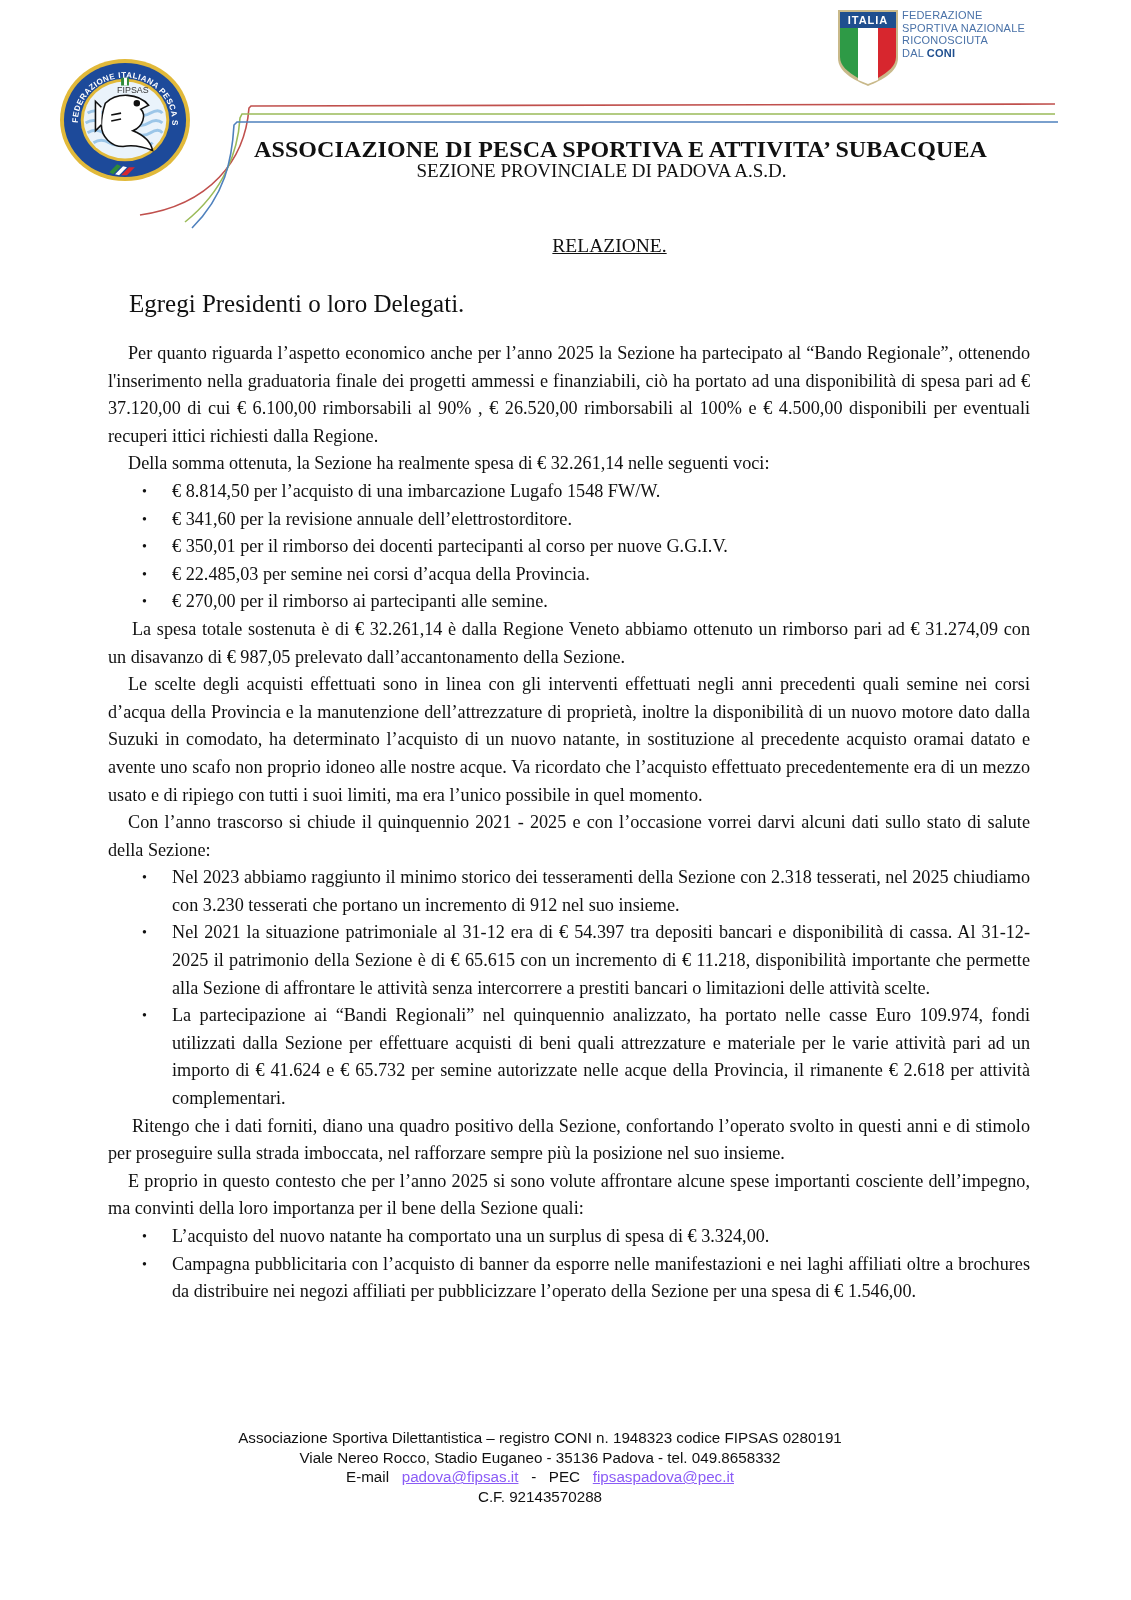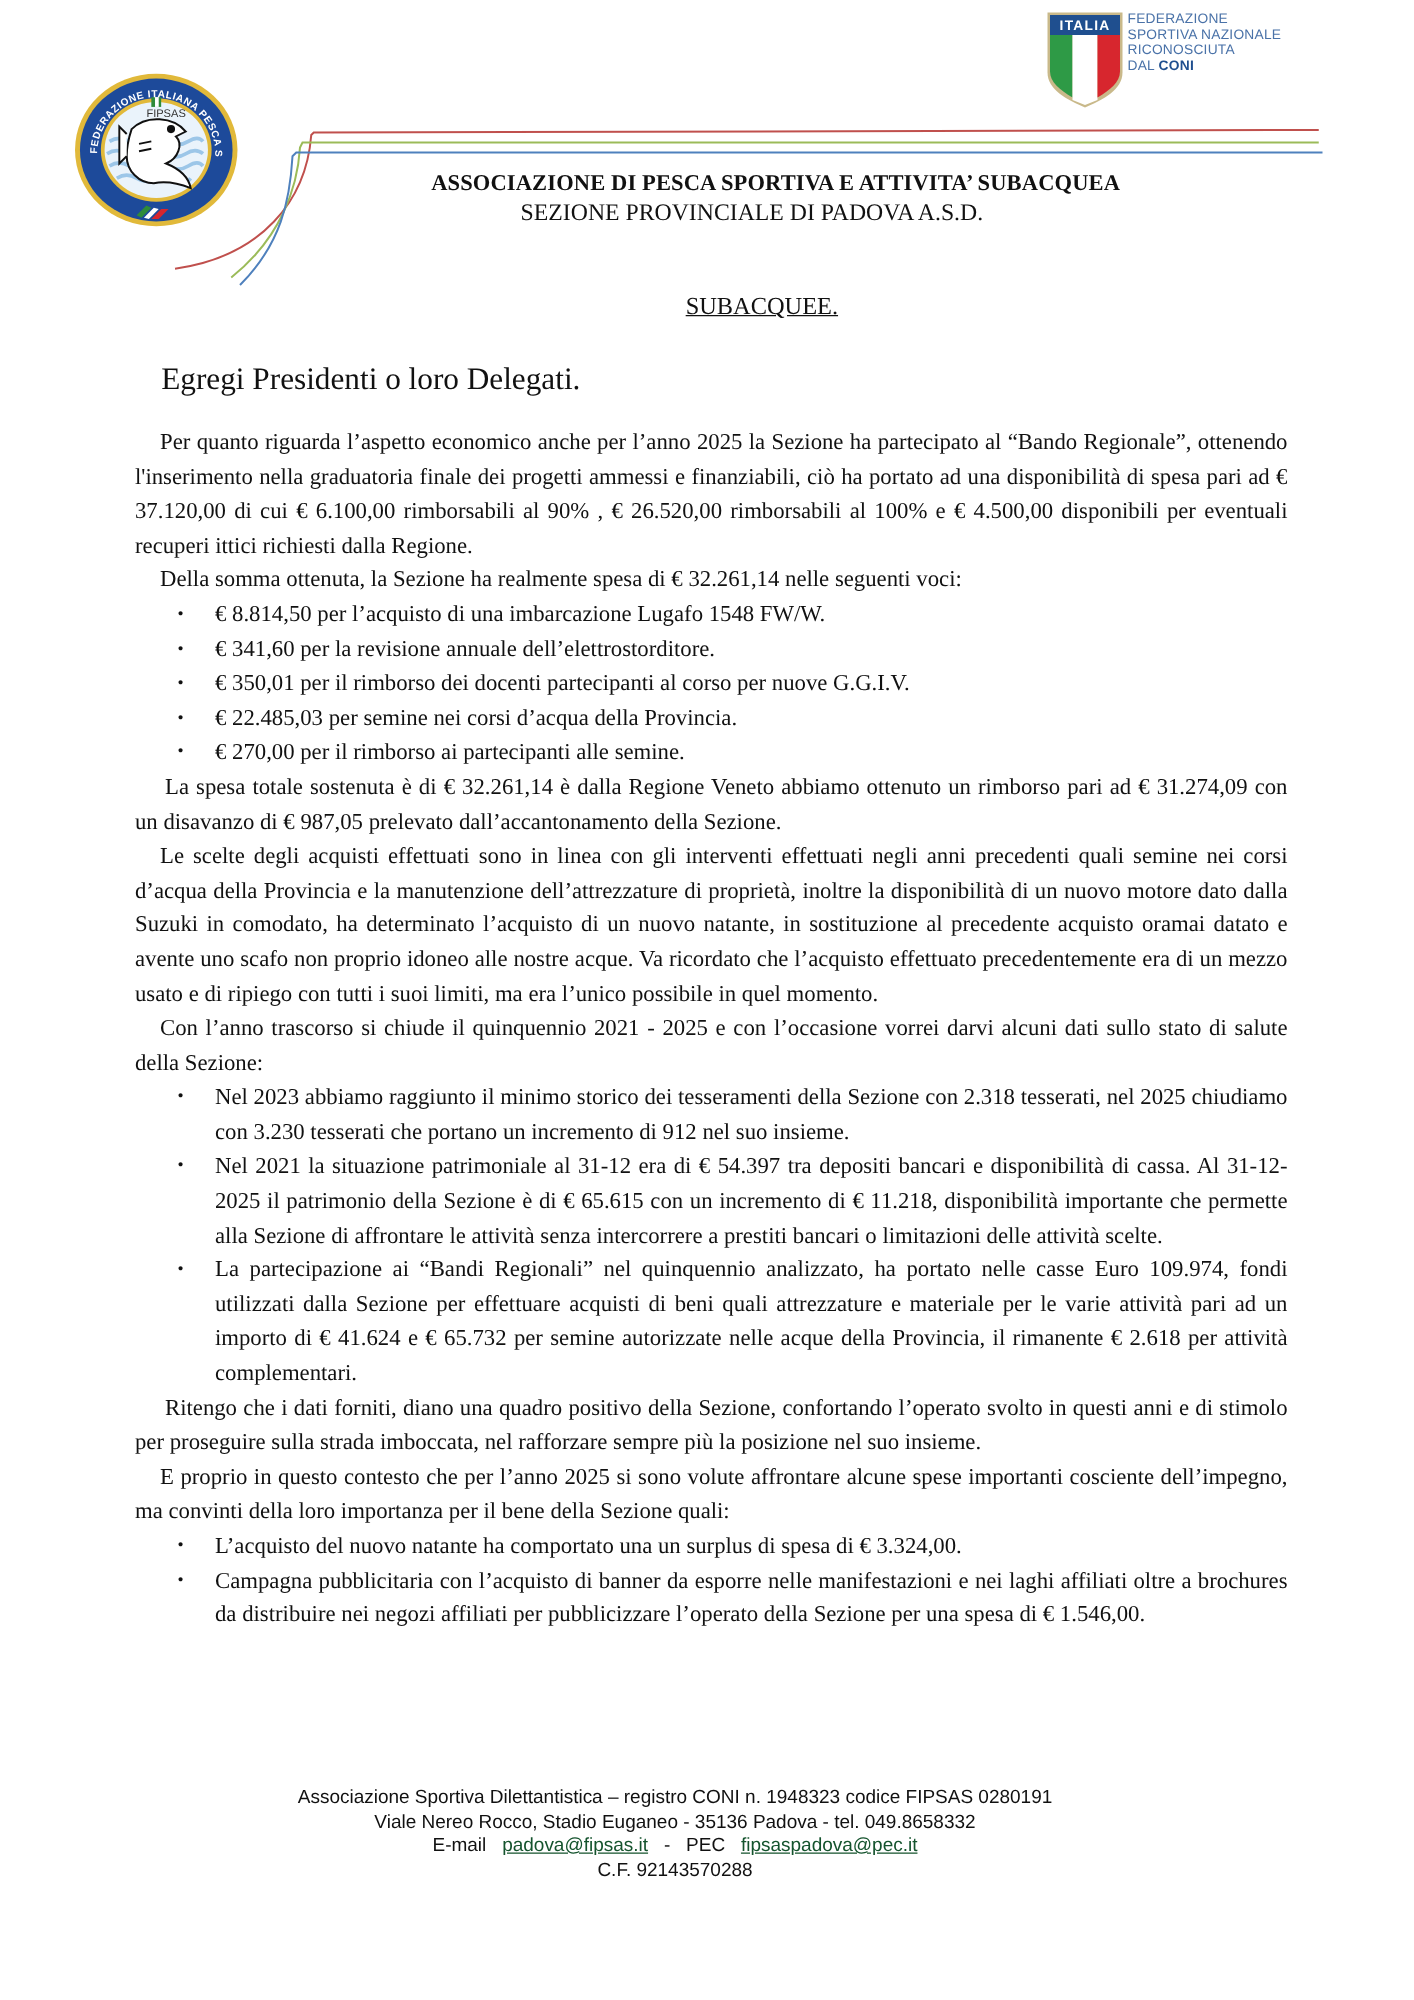--- a/index.html
+++ b/index.html
@@ -10,41 +10,41 @@
   
   #fipsas-logo { left: 56px; top: 56px; width: 138px; height: 128px; }
   #coni-badge { left: 836px; top: 8px; width: 64px; height: 80px; }
   #coni-text { left: 902px; top: 9px; font-family: "Liberation Sans", sans-serif;
                font-size: 11px; line-height: 12.5px; color: #4a72a8; letter-spacing: 0.2px; }
   #coni-text b { font-weight: bold; color: #1f4f8f; }
   #header-lines { left: 0; top: 0; width: 1131px; height: 230px; pointer-events: none; }
 
   
   #org-title { left: 0; width: 1131px; top: 136px; text-align: center;
-               font-weight: bold; font-size: 18px; letter-spacing: 0.1px; padding-left: 110px; box-sizing: border-box; }
+               font-weight: bold; font-size: 24px; letter-spacing: 0.1px; padding-left: 110px; box-sizing: border-box; }
   #org-subtitle { left: 0; width: 1131px; top: 160px; text-align: center;
                   font-size: 19px; padding-left: 72px; box-sizing: border-box; }
 
   #doc-title { left: 0; width: 1131px; top: 235px; text-align: center;
                font-size: 19.5px; text-decoration: underline; padding-left: 88px; box-sizing: border-box; }
 
   #salutation { left: 129px; top: 290px; font-size: 25px; }
 
   
   #body { left: 108px; top: 340px; width: 922px; font-size: 18.2px; line-height: 27.6px; }
   .p { text-align: justify; text-indent: 20px; margin: 0; }
   ul.blt { margin: 0; padding: 0 0 0 64px; list-style: none; }
   ul.blt li { position: relative; text-align: justify; }
   ul.blt li .bullet { position: absolute; left: -30px; top: 0; font-size: 14px; }
   .p.noindent-more { text-indent: 24px; }
 
   
   #footer { left: 0; width: 1050px; top: 1428px; text-align: center;
             font-family: "Liberation Sans", sans-serif; font-size: 15.2px; line-height: 19.6px; padding-left: 30px; box-sizing: border-box; }
-  #footer a { color: #14532d; text-decoration: underline; }
+  #footer a { color: #8b5cf6; text-decoration: underline; }
 </style>
 </head>
 <body>
 
 <svg id="header-lines" class="abs" viewBox="0 0 1131 230">
   <path d="M140 215 C 210 205, 245 160, 249 108 L 251 106 L 1055 104" fill="none" stroke="#c0504d" stroke-width="1.6"></path>
   <path d="M185 222 C 225 190, 238 150, 240 118 L 242 114 L 1055 114" fill="none" stroke="#9bbb59" stroke-width="1.6"></path>
   <path d="M192 228 C 225 195, 232 160, 234 125 L 237 122 L 1058 122" fill="none" stroke="#4f81bd" stroke-width="1.6"></path>
 </svg>
 
@@ -93,21 +93,21 @@
 <div id="coni-text" class="abs">
   <div>FEDERAZIONE</div>
   <div>SPORTIVA NAZIONALE</div>
   <div>RICONOSCIUTA</div>
   <div><span>DAL </span><b>CONI</b></div>
 </div>
 
 <div id="org-title" class="abs">ASSOCIAZIONE DI  PESCA SPORTIVA E ATTIVITA’ SUBACQUEA</div>
 <div id="org-subtitle" class="abs">SEZIONE PROVINCIALE DI PADOVA A.S.D.</div>
 
-<div id="doc-title" class="abs">SUBACQUEE.</div>
+<div id="doc-title" class="abs">RELAZIONE.</div>
 
 <div id="salutation" class="abs">Egregi Presidenti o loro Delegati.</div>
 
 <div id="body" class="abs">
   <p class="p">Per quanto riguarda l’aspetto economico anche per l’anno 2025 la Sezione ha partecipato al “Bando Regionale”, ottenendo l'inserimento nella graduatoria finale dei progetti ammessi e finanziabili, ciò ha portato  ad una disponibilità di spesa pari ad  € 37.120,00 di cui € 6.100,00 rimborsabili al 90% , € 26.520,00 rimborsabili al 100% e € 4.500,00 disponibili per eventuali recuperi ittici richiesti dalla Regione.</p>
   <p class="p">Della somma ottenuta, la Sezione ha realmente spesa di € 32.261,14  nelle seguenti voci:</p>
   <ul class="blt">
     <li><span class="bullet">•</span><span>€ 8.814,50  per l’acquisto di una imbarcazione Lugafo 1548  FW/W.</span></li>
     <li><span class="bullet">•</span><span>€ 341,60 per la revisione annuale dell’elettrostorditore.</span></li>
     <li><span class="bullet">•</span><span>€ 350,01 per il rimborso dei docenti partecipanti al corso per nuove G.G.I.V.</span></li>

